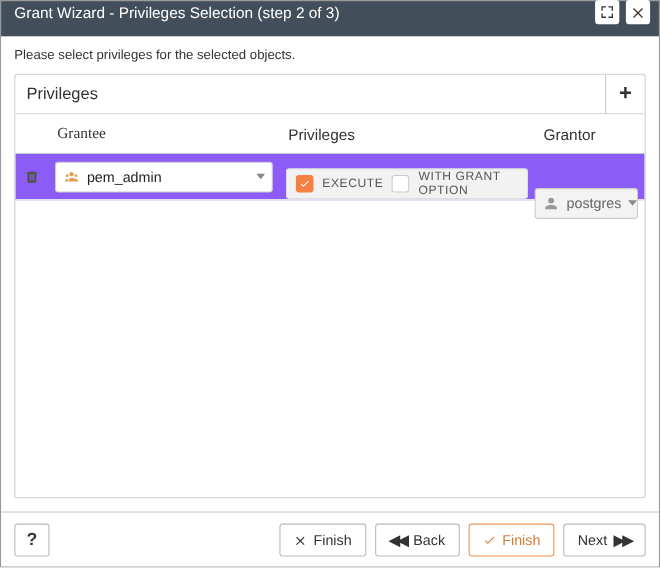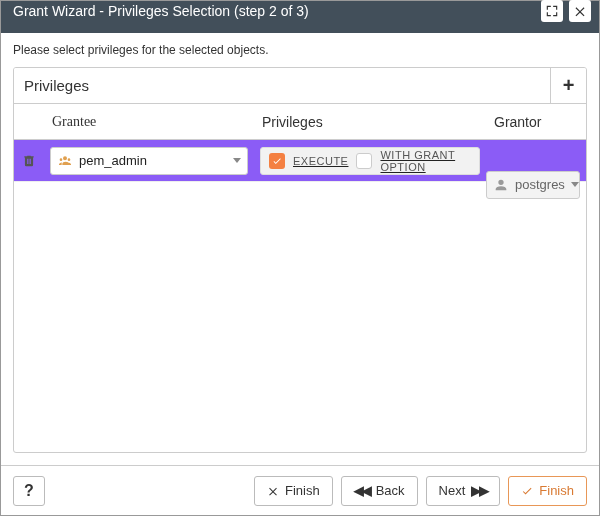--- a/index.html
+++ b/index.html
@@ -138,25 +138,24 @@
   .caret {
     width: 0; height: 0;
     border-left: 4px solid transparent;
     border-right: 4px solid transparent;
     border-top: 5px solid #888;
   }
   .role-icon svg { width: 16px; height: 16px; display: block; }
   .priv-cell {
     flex: 1;
     display: flex;
-    align-items: center;
+    align-items: flex-end;
     gap: 6px;
     padding: 0 6px;
     height: 100%;
-    text-decoration: underline;
   }
   .priv-wrapper {
     background: #f2f2f2;
     border: 1px solid #ddd;
     border-radius: 3px;
     height: 28px;
     width: 100%;
     display: flex;
     align-items: center;
     padding: 0 8px;
@@ -309,26 +308,26 @@
           <path fill="currentColor" d="M18.3 5.71 12 12.01l-6.3-6.3-1.41 1.41 6.3 6.3-6.3 6.3 1.41 1.41 6.3-6.3 6.3 6.3 1.41-1.41-6.3-6.3 6.3-6.3z"></path>
         </svg>
       <span>Finish</span>
     </div>
 
     <div class="btn">
       <span class="dbl-chevron">◀◀</span>
       <span>Back</span>
     </div>
 
-    <div class="btn">
-      <span>Next</span>
-      <span class="dbl-chevron">▶▶</span>
-    </div>
-
     <div class="btn finish">
       <svg viewBox="0 0 24 24">
           <path fill="currentColor" d="m9 16.17-3.88-3.88L3.7 13.7 9 19l12-12-1.41-1.41z"></path>
         </svg>
       <span>Finish</span>
     </div>
+
+    <div class="btn">
+      <span>Next</span>
+      <span class="dbl-chevron">▶▶</span>
+    </div>
   </div>
 
 </div>
 
 </body></html>

